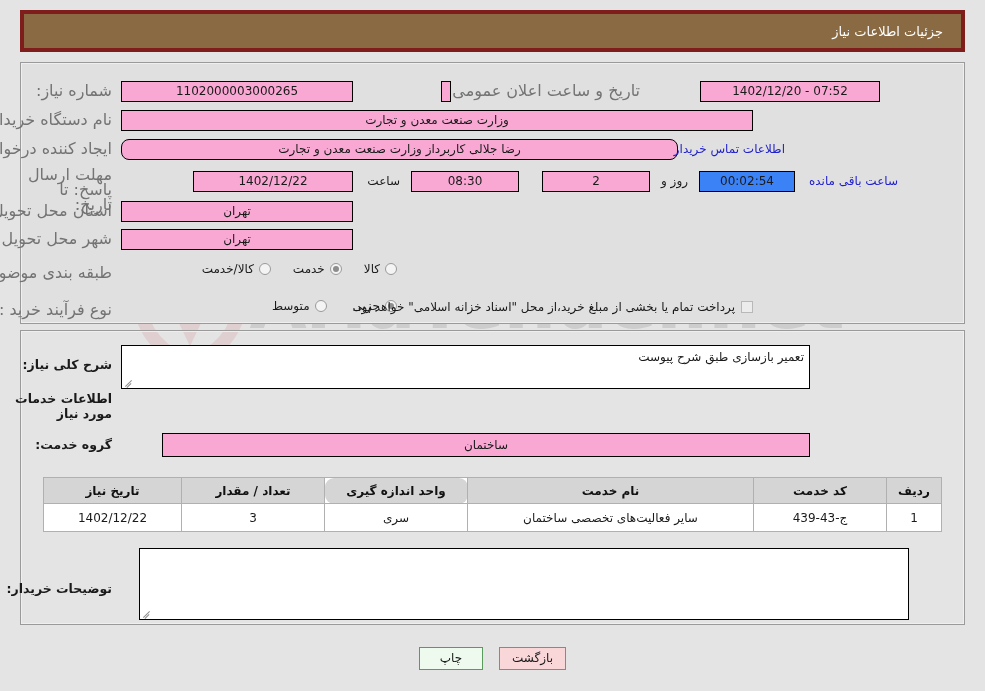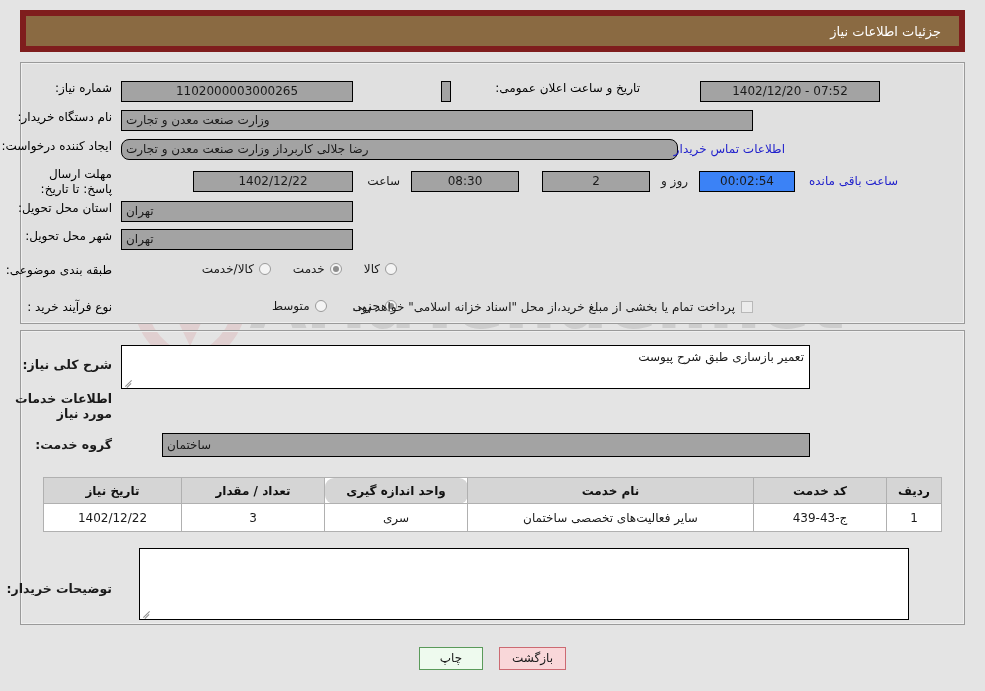--- a/index.html
+++ b/index.html
@@ -56,21 +56,21 @@
   }
 
   
   .header-bar {
     position: absolute;
     left: 20px;
     top: 10px;
     width: 945px;
     height: 42px;
     background: #8a6a42;
-    border: 6px solid #7f1d1d;
+    border: 4px solid #7f1d1d;
     box-sizing: border-box;
     display: flex;
     align-items: center;
     justify-content: flex-start;
     z-index: 2;
   }
   .header-title {
     color: #ffffff;
     font-size: 13px;
     padding-right: 18px;
@@ -92,40 +92,40 @@
   #panel-mid    { top: 330px; height: 295px; background: transparent; border: 1px solid #9a9a9a; }
 
   
   .row {
     position: absolute;
     display: flex;
     align-items: center;
     white-space: nowrap;
   }
   .lbl {
-    font-size: 12px;
-    color: #000000;
+    font-size: 16px;
+    color: #737373;
     text-align: right;
   }
   .lbl.two-line { line-height: 15px; white-space: normal; }
 
   .inp {
     box-sizing: border-box;
-    background: #a3a3a3;
+    background: #f9a8d4;
     border: 1px solid #000000;
     height: 21px;
     line-height: 19px;
     font-size: 12px;
     font-family: "DejaVu Sans", "Liberation Sans", sans-serif;
     color: #1a1a1a;
     padding: 0 4px;
     text-align: center;
     overflow: hidden;
   }
-  .inp.rtl-text { text-align: left; }
+  .inp.rtl-text { text-align: center; }
   .inp.cream { background: #3b82f6; }
 
   .link {
     color: #2222cc;
     font-size: 12px;
     text-decoration: none;
     cursor: pointer;
   }
   .bluetext { color: #2222cc; font-size: 12px; }
   .plain { font-size: 12px; color: #1a1a1a; }

